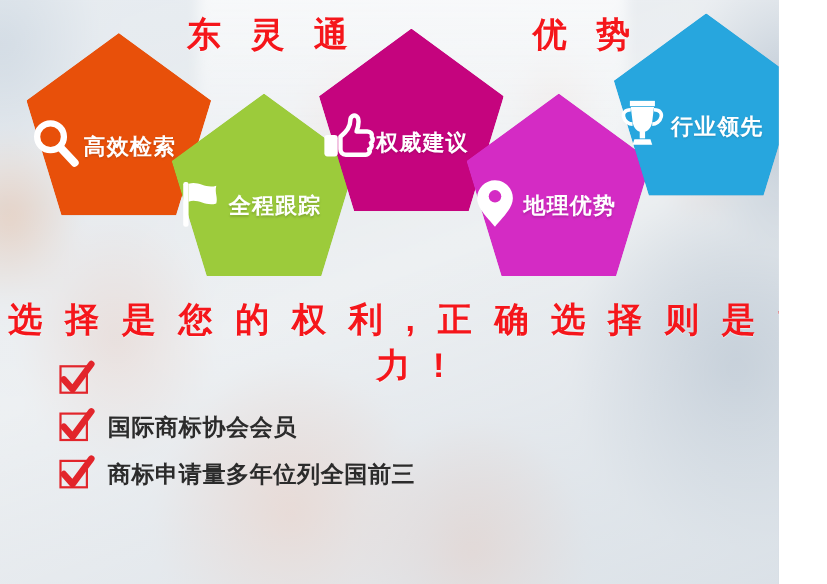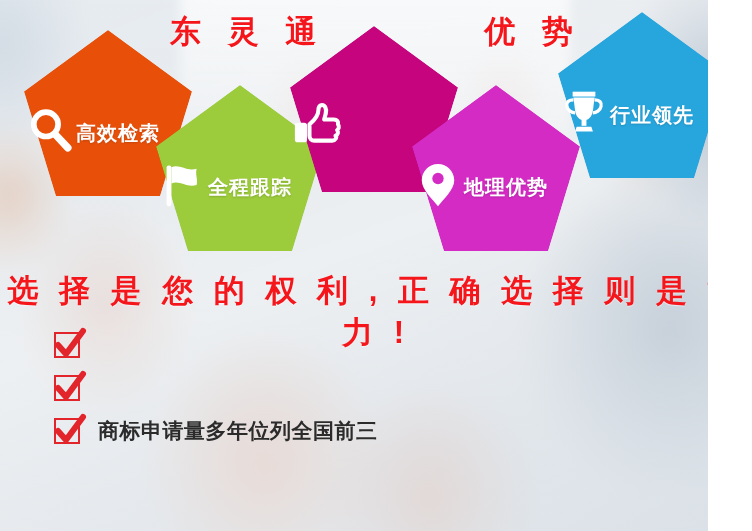--- a/index.html
+++ b/index.html
@@ -95,21 +95,21 @@
     font-weight:bold;
     letter-spacing:1px;
     white-space:nowrap;
     text-shadow:0 1px 2px rgba(0,0,0,.16);
   }
 
   
   #penta-0 { left:24px;  top:30px;  }
   #penta-1 { left:156px; top:85px;  }
   #penta-2 { left:290px; top:26px;  }
-  #penta-3 { left:412px; top:85px;  }
+  #penta-3 { left:424px; top:85px;  }
   #penta-4 { left:558px; top:12px;  }
 
   #penta-1 .plabel, #penta-3 .plabel { margin-top:4px; }
 
   
   .slogan {
     position:absolute; left:0; top:270px; width:752px;
     text-align:center; z-index:6;
     color:#f5161b;
     font-size:31px;
@@ -197,20 +197,21 @@
       <div class="shape">
         <div class="body" style="background: rgb(197, 4, 126);"></div>
       </div>
       <div class="content">
         <span class="icon">
           <svg viewBox="0 0 64 64" xmlns="http://www.w3.org/2000/svg">
             <rect x="6" y="28" width="15" height="24" rx="3.5" fill="#fff"></rect>
             <path d="M24 30 C30 25, 35 18, 35 12 C35 7, 39 5, 42 7 C45 9, 45 16, 42 24 L54 24 C58 24, 60 27, 59 30 C61 32, 60 36, 58 37 C60 39, 59 43, 56 44 C58 46, 56 50, 52 50 L30 50 C26 50, 24 47, 24 44 Z" fill="none" stroke="#fff" stroke-width="5" stroke-linejoin="round"></path>
           </svg>
         </span>
+        <span class="plabel">权威建议</span>
       </div>
     </div>
 
     <div class="penta" id="penta-3">
       <div class="shape">
         <div class="body" style="background: rgb(212, 43, 196);"></div>
       </div>
       <div class="content">
         <span class="icon">
           <svg viewBox="0 0 64 64" xmlns="http://www.w3.org/2000/svg">
@@ -252,20 +253,21 @@
           <path d="M5 18 L13 27 L30 4" fill="none" stroke="#e2252b" stroke-width="6" stroke-linecap="round" stroke-linejoin="round"></path>
         </svg>
       </span>
     </div>
     <div class="check-row">
       <span class="check-box" style="border-color: rgb(226, 37, 43);">
         <svg viewBox="0 0 34 34" xmlns="http://www.w3.org/2000/svg">
           <path d="M5 18 L13 27 L30 4" fill="none" stroke="#e2252b" stroke-width="6" stroke-linecap="round" stroke-linejoin="round"></path>
         </svg>
       </span>
+      <span class="check-text">国际商标协会会员</span>
     </div>
     <div class="check-row">
       <span class="check-box" style="border-color: rgb(226, 37, 43);">
         <svg viewBox="0 0 34 34" xmlns="http://www.w3.org/2000/svg">
           <path d="M5 18 L13 27 L30 4" fill="none" stroke="#e2252b" stroke-width="6" stroke-linecap="round" stroke-linejoin="round"></path>
         </svg>
       </span>
       <span class="check-text">商标申请量多年位列全国前三</span>
     </div>
   </div>

